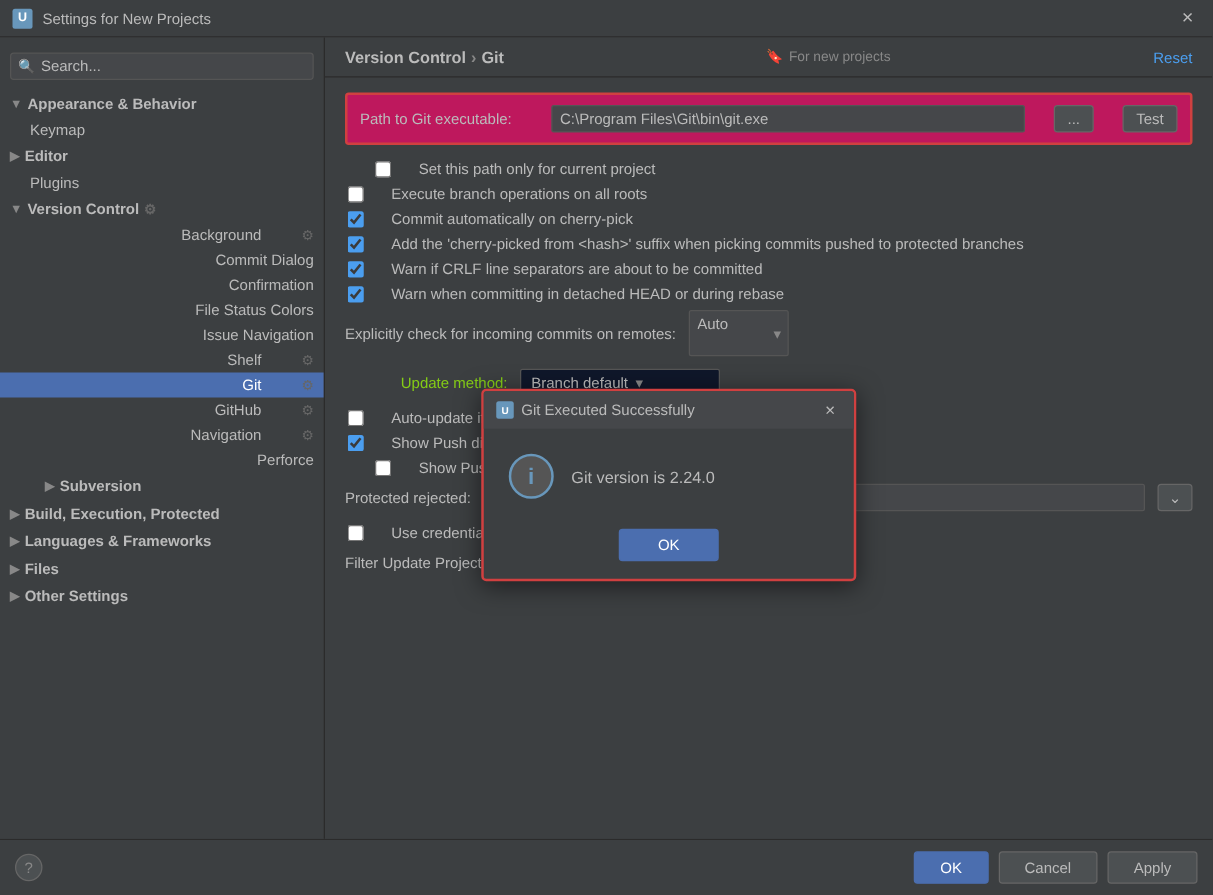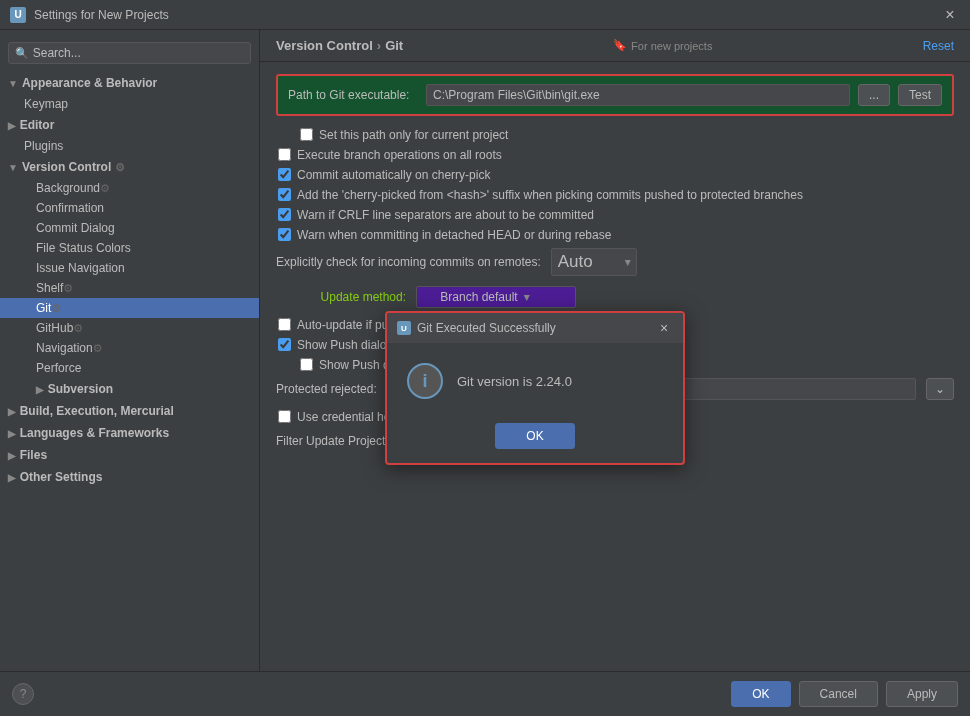--- a/index.html
+++ b/index.html
@@ -94,22 +94,23 @@
       align-items: center;
       justify-content: space-between;
       color: #bbb;
     }
 
     .sidebar-sub-child {
       padding: 3px 8px 3px 36px;
       cursor: pointer;
       display: flex;
       align-items: center;
-      justify-content: flex-start;
-      color: #bbb;
+      justify-content: flex-end;
+      color: #bbb;
+      gap: 32px;
     }
     .sidebar-sub-child.active { background: #4b6eaf; color: #fff; }
 
     .arrow { font-size: 10px; color: #888; }
     .settings-icon { font-size: 11px; color: #666; }
 
     
     .content {
       flex: 1;
       background: #3c3f41;
@@ -153,22 +154,22 @@
     }
 
     
     .git-exe-box {
       border: 2px solid #d04040;
       border-radius: 3px;
       padding: 8px 10px;
       margin-bottom: 12px;
       display: flex;
       align-items: center;
-      gap: 8px;
-      background: #14532d;
+      gap: 23px;
+      background: #be185d;
       justify-content: flex-end;
     }
     .git-exe-label { color: #bbb; white-space: nowrap; min-width: 130px; }
     .git-exe-input {
       flex: 1;
       background: #45474a;
       border: 1px solid #555;
       border-radius: 2px;
       color: #bbb;
       padding: 3px 6px;
@@ -181,22 +182,22 @@
       color: #bbb;
       padding: 3px 10px;
       border-radius: 3px;
       cursor: pointer;
       font-size: 12px;
       white-space: nowrap;
     }
 
     .checkbox-row {
       display: flex;
-      align-items: flex-start;
-      gap: 6px;
+      align-items: center;
+      gap: 22px;
       margin-bottom: 6px;
       padding-left: 2px;
     }
     .checkbox-row input[type=checkbox] {
       accent-color: #4b9eef;
       cursor: pointer;
     }
     .checkbox-row label { color: #bbb; cursor: pointer; }
 
     .field-row {
@@ -204,23 +205,23 @@
       align-items: center;
       gap: 10px;
       margin-bottom: 10px;
     }
     .field-row label { color: #bbb; min-width: 230px; }
 
     .select-styled {
       background: #45474a;
       border: 1px solid #555;
       color: #bbb;
-      padding: 3px 24px 4px 6px;
+      padding: 3px 24px 18px 6px;
       border-radius: 2px;
-      font-size: 17px;
+      font-size: 12px;
       cursor: pointer;
       appearance: none;
       -webkit-appearance: none;
       min-width: 80px;
       position: relative;
     }
     .select-wrapper {
       position: relative;
       display: inline-block;
     }
@@ -235,33 +236,32 @@
     }
 
     .update-method-row {
       display: flex;
       align-items: center;
       gap: 10px;
       margin-bottom: 10px;
     }
     .update-method-row label { color: #84cc16; min-width: 130px; text-align: right; }
     .dropdown-with-arrow {
-      background: #4c1d95;
+      background: #0f172a;
       border: 1px solid #555;
       color: #bbb;
       padding: 3px 30px 3px 8px;
       border-radius: 2px;
       font-size: 12px;
       min-width: 160px;
       position: relative;
       display: flex;
       align-items: center;
       cursor: pointer;
       gap: 6px;
-      justify-content: center;
     }
     .dropdown-with-arrow .dd-arrow { color: #888; }
 
     .protected-branches-row {
       display: flex;
       align-items: center;
       gap: 10px;
       margin-bottom: 10px;
     }
     .protected-branches-row label { color: #bbb; min-width: 155px; }
@@ -456,24 +456,24 @@
     <div class="sidebar-group">
       <span class="arrow">▼</span>
       <span>Version Control</span>
       <span class="settings-icon">⚙</span>
     </div>
     <div class="sidebar-sub-child">
       <span>Background</span>
       <span class="settings-icon">⚙</span>
     </div>
     <div class="sidebar-sub-child">
+      <span>Commit Dialog</span>
+    </div>
+    <div class="sidebar-sub-child">
       <span>Confirmation</span>
-    </div>
-    <div class="sidebar-sub-child">
-      <span>Commit Dialog</span>
     </div>
     <div class="sidebar-sub-child">
       <span>File Status Colors</span>
     </div>
     <div class="sidebar-sub-child">
       <span>Issue Navigation</span>
     </div>
     <div class="sidebar-sub-child">
       <span>Shelf</span>
       <span class="settings-icon">⚙</span>
@@ -493,21 +493,21 @@
     <div class="sidebar-sub-child">
       <span>Perforce</span>
     </div>
     <div class="sidebar-group" style="padding-left:36px;">
       <span class="arrow">▶</span>
       <span>Subversion</span>
     </div>
 
     <div class="sidebar-group">
       <span class="arrow">▶</span>
-      <span>Build, Execution, Mercurial</span>
+      <span>Build, Execution, Protected</span>
     </div>
 
     <div class="sidebar-group">
       <span class="arrow">▶</span>
       <span>Languages &amp; Frameworks</span>
     </div>
 
     <div class="sidebar-group">
       <span class="arrow">▶</span>
       <span>Files</span>

